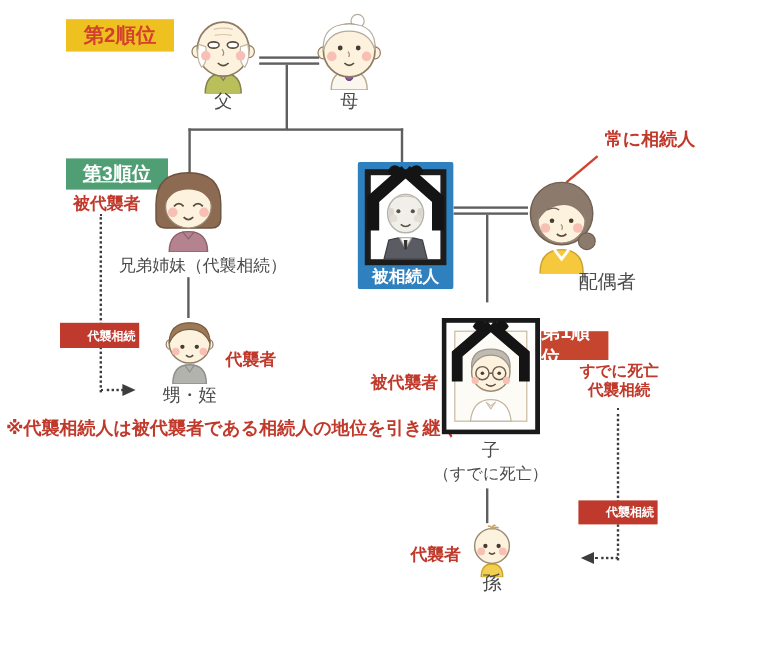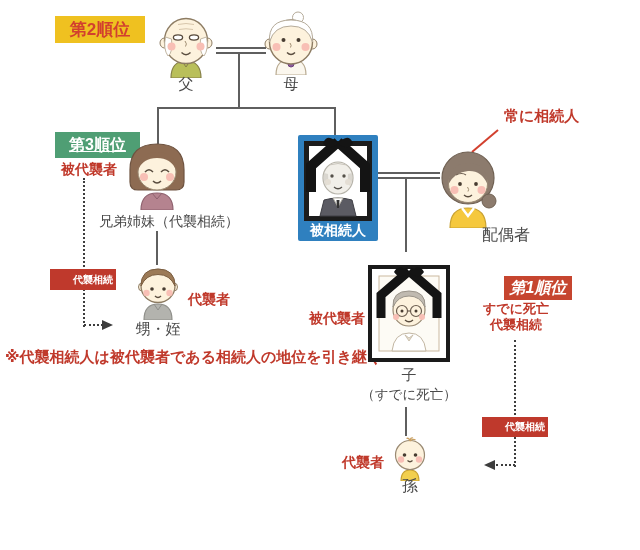--- a/index.html
+++ b/index.html
@@ -44,21 +44,21 @@
   <div class="abs dot-v" style="left:83px;top:178px;height:149px;"></div>
   <div class="abs dot-h" style="left:84px;top:324px;width:19px;"></div>
   <div class="abs arrow-right" style="left:102px;top:320px;"></div>
 
   <div class="abs dot-v" style="left:514px;top:340px;height:127px;"></div>
   <div class="abs dot-h" style="left:496px;top:464px;width:19px;"></div>
   <div class="abs arrow-left" style="left:484px;top:460px;"></div>
 
   <div class="abs badge rank2" style="left:55px;top:16px;width:90px;height:27px;">第2順位</div>
   <div class="abs badge rank3" style="left:55px;top:132px;width:85px;height:26px;">第3順位</div>
-  <div class="abs badge rank1" style="left:504px;top:276px;width:68px;height:24px;font-style:italic;">第1順位</div>
+  <div class="abs badge rank1" style="left:451px;top:276px;width:56px;height:24px;">第1順位</div>
   <div class="abs badge redbadge" style="left:50px;top:269px;width:66px;height:21px;">代襲相続</div>
   <div class="abs badge redbadge" style="left:482px;top:417px;width:66px;height:20px;">代襲相続</div>
 
   <div class="abs redtext" style="left:61px;top:161px;">被代襲者</div>
   <div class="abs redtext" style="left:188px;top:291px;">代襲者</div>
   <div class="abs redtext" style="left:488px;top:107px;font-size:15px;margin-left:16px;">常に相続人</div>
   <div class="abs pointer" style="left:468px;top:140px;"></div>
   <div class="abs redtext" style="left:309px;top:310px;">被代襲者</div>
   <div class="abs redtext" style="left:342px;top:454px;">代襲者</div>
   <div class="abs redtext" style="left:466px;top:301px;width:100px;font-size:13px;line-height:16px;text-align:center;">

